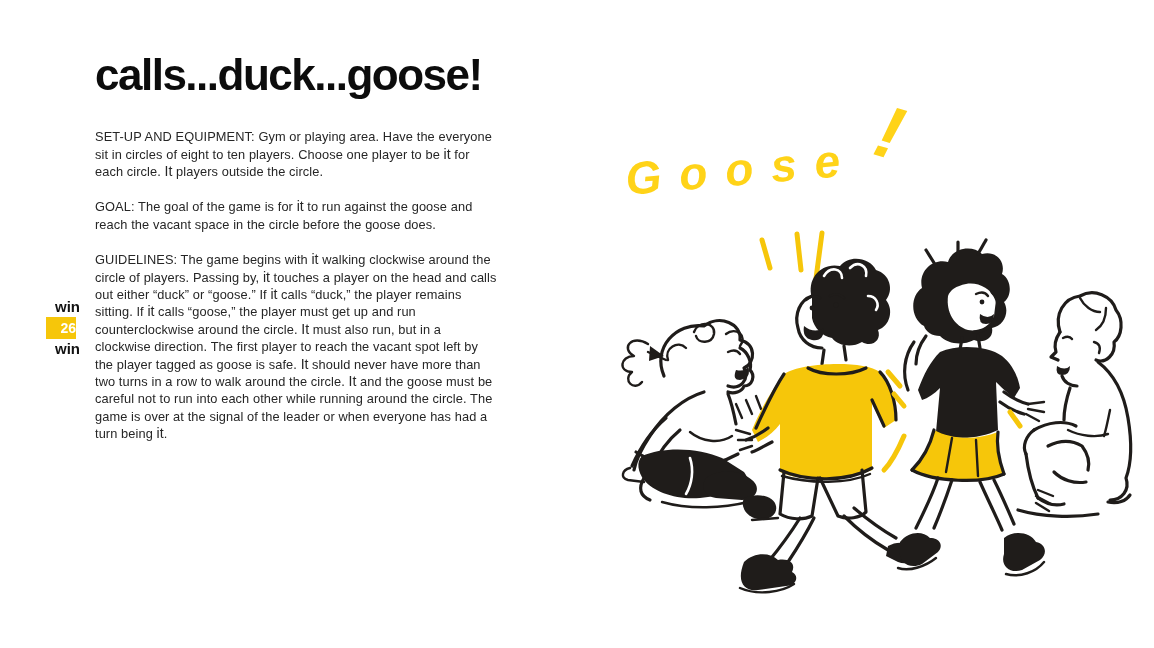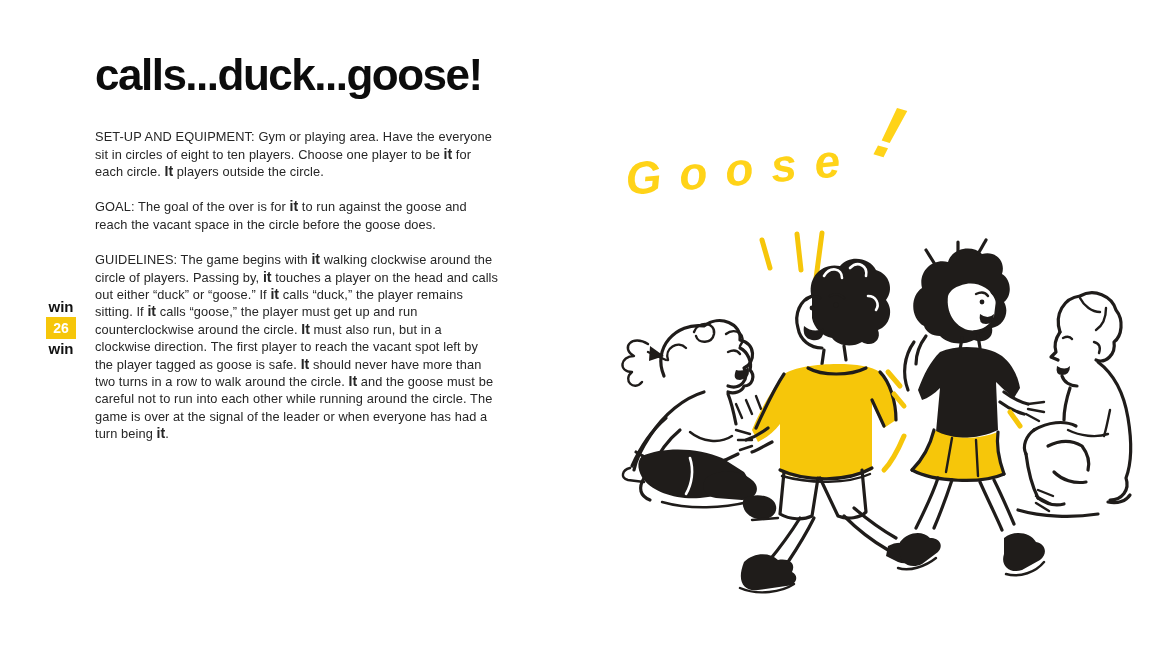--- a/index.html
+++ b/index.html
@@ -16,24 +16,24 @@
   .text-col{position:absolute;left:95px;top:52px;width:404px;}
   .title{
     margin:0 0 30px 0;font-size:44px;font-weight:800;letter-spacing:-1.5px;
     color:#0c0c0c;line-height:1.05;
   }
   .paras p{
     margin:0 0 18px 0;font-size:12.8px;line-height:17.4px;color:#262626;
     letter-spacing:.1px;
   }
   .paras p:last-child{margin-bottom:0;}
-  .b-it{font-weight:700;font-size:1.1em;letter-spacing:0;}
+  .b-it{font-weight:400;font-size:1.1em;letter-spacing:0;}
   
   .marker{
-    position:absolute;left:42px;top:299px;width:38px;text-align:center;
+    position:absolute;left:42px;top:299px;width:38px;text-align:right;
     font-weight:700;font-size:15px;color:#121212;line-height:16px;
   }
   .marker .num{
     display:block;width:30px;height:22px;line-height:22px;margin:2px auto;
     background:var(--yellow);color:#ffffff;font-size:14px;font-weight:700;
   }
   
   .illus{position:absolute;left:560px;top:40px;}
   .ln{fill:none;stroke:var(--ink);stroke-width:3.2;stroke-linecap:round;stroke-linejoin:round;}
   .ln2{fill:none;stroke:var(--ink);stroke-width:2.4;stroke-linecap:round;stroke-linejoin:round;}
@@ -46,21 +46,21 @@
     fill:var(--goose-yellow);
   }
 </style>
 </head>
 <body>
 
 <div class="text-col">
   <h1 class="title">calls...duck...goose!</h1>
   <div class="paras">
       <p><span>SET-UP AND EQUIPMENT: Gym or playing area. Have the everyone sit in circles of eight to ten players. Choose one player to be </span><span class="b-it">it</span><span> for each circle. </span><span class="b-it">It</span><span> players outside the circle.</span></p>
-      <p><span>GOAL: The goal of the over is for </span><span class="b-it">it</span><span> to run against the goose and reach the vacant space in the circle before the goose does.</span></p>
+      <p><span>GOAL: The goal of the game is for </span><span class="b-it">it</span><span> to run against the goose and reach the vacant space in the circle before the goose does.</span></p>
       <p><span>GUIDELINES: The game begins with </span><span class="b-it">it</span><span> walking clockwise around the circle of players. Passing by, </span><span class="b-it">it</span><span> touches a player on the head and calls out either “duck” or “goose.” If </span><span class="b-it">it</span><span> calls “duck,” the player remains sitting. If </span><span class="b-it">it</span><span> calls “goose,” the player must get up and run counterclockwise around the circle. </span><span class="b-it">It</span><span> must also run, but in a clockwise direction. The first player to reach the vacant spot left by the player tagged as goose is safe. </span><span class="b-it">It</span><span> should never have more than two turns in a row to walk around the circle. </span><span class="b-it">It</span><span> and the goose must be careful not to run into each other while running around the circle. The game is over at the signal of the leader or when everyone has had a turn being </span><span class="b-it">it</span><span>.</span></p>
     </div>
 </div>
 
 <div class="marker">
   <span>win</span>
   <span class="num">26</span>
   <span>win</span>
 </div>
 

